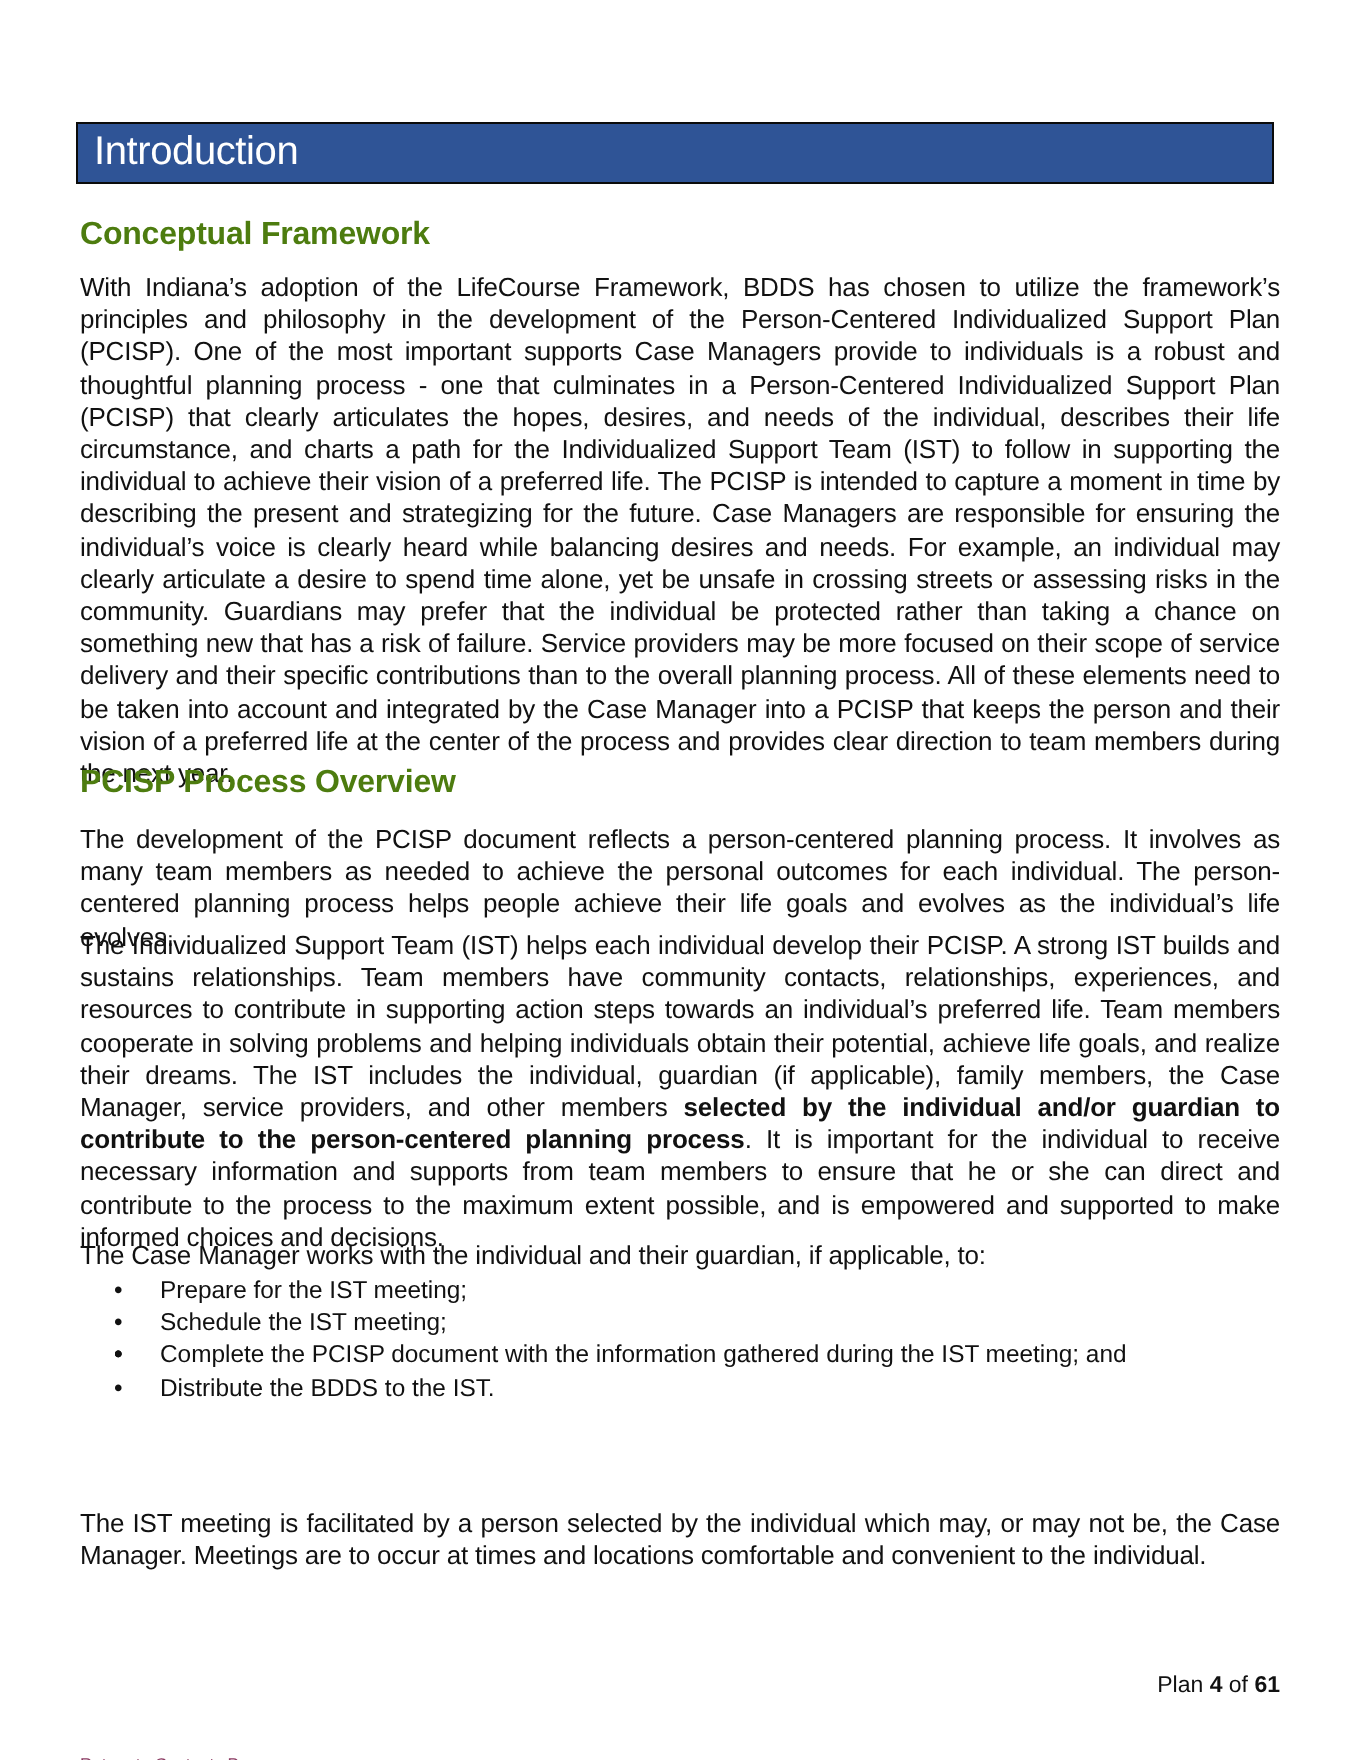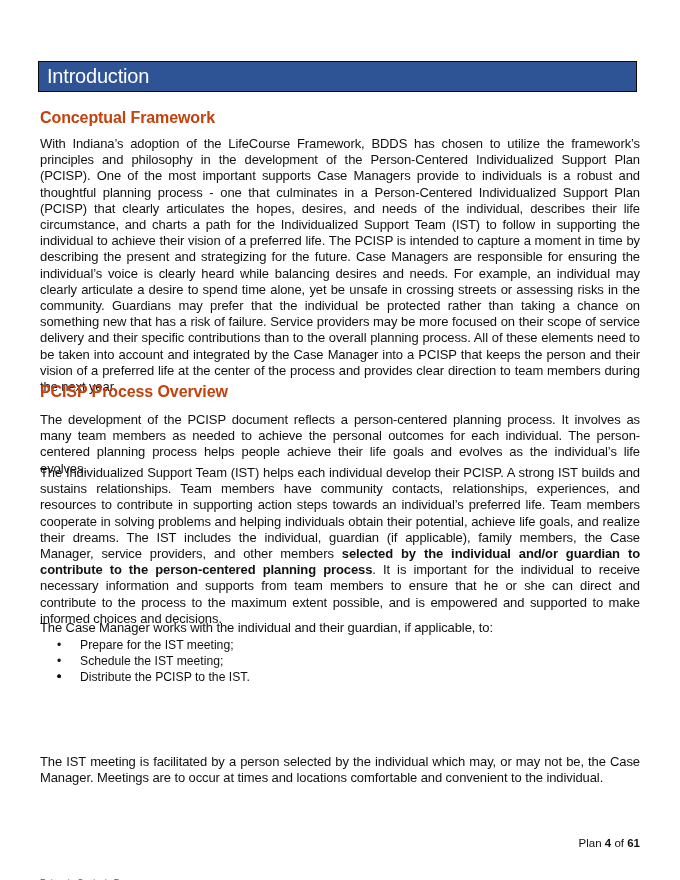--- a/index.html
+++ b/index.html
@@ -3,21 +3,21 @@
 <meta charset="utf-8">
 <style>
   html, body { margin: 0; padding: 0; background: #ffffff; }
   body { width: 680px; height: 880px; position: relative; overflow: hidden;
          font-family: "Liberation Sans", sans-serif; color: #111; }
   .banner { position: absolute; left: 38px; top: 61px; width: 599px; height: 31px;
             background: #2f5496; border: 1px solid #0b0b0b; box-sizing: border-box; }
   .banner span { position: absolute; left: 8px; top: 3px; color: #ffffff;
                  font-size: 20px; letter-spacing: -0.2px; }
   h2 { position: absolute; left: 40px; margin: 0; font-size: 16px; font-weight: bold;
-       color: #c2410c; letter-spacing: -0.1px; }
+       color: #4d7c0f; letter-spacing: -0.1px; }
   p.body { position: absolute; left: 40px; width: 600px; margin: 0; font-size: 13px;
            line-height: 16.2px; text-align: justify; letter-spacing: -0.1px; }
   ul.bullets { position: absolute; left: 40px; top: 637px; margin: 0; padding: 0; list-style: none;
                font-size: 12.2px; line-height: 16.2px; }
   ul.bullets li { position: relative; padding-left: 40px; }
   ul.bullets li .dot { position: absolute; left: 17px; top: 0; }
   .footer-page { position: absolute; right: 40px; top: 837px; font-size: 11.5px; color: #111; }
   .footer-page b { font-weight: bold; }
   .footer-link { position: absolute; left: 40px; top: 852px; font-size: 8.5px; color: #8b3a62;
                  text-decoration: underline; cursor: pointer; margin-top: 25px; }
@@ -37,21 +37,21 @@
 
 <p class="body" style="top:465px;"><span>The Individualized Support Team (IST) helps each individual develop their PCISP.  A strong IST builds and sustains relationships. Team members have community contacts, relationships, experiences, and resources to contribute in supporting action steps towards an individual’s preferred life.  Team members cooperate in solving problems and helping individuals obtain their potential, achieve life goals, and realize their dreams. The IST includes the individual, guardian (if applicable), family members, the Case Manager, service providers, and other members </span><b>selected by the individual and/or guardian to contribute to the person-centered planning process</b><span>.  It is important for the individual to receive necessary information and supports from team members to ensure that he or she can direct and contribute to the process to the maximum extent possible, and is empowered and supported to make informed choices and decisions.</span></p>
 
 <p class="body" style="top:620px;">The Case Manager works with the individual and their guardian, if applicable, to:</p>
 
 <ul class="bullets">
   <li><span class="dot">•</span><span>Prepare for the IST meeting;</span></li>
   <li><span class="dot">•</span><span>Schedule the IST meeting;</span></li>
   <li><span class="dot">•</span></li>
   <li><span class="dot">•</span></li>
-  <li><span class="dot">•</span></li>
-  <li><span class="dot">•</span><span>Distribute the PCISP to the IST.</span></li>
+  <li><span class="dot">•</span><span>Complete the PCISP document with the information gathered during the IST meeting; and</span></li>
+  <li><span class="dot">•</span><span>Distribute the BDDS to the IST.</span></li>
 </ul>
 
 <p class="body" style="top:754px;">The IST meeting is facilitated by a person selected by the individual which may, or may not be, the Case Manager. Meetings are to occur at times and locations comfortable and convenient to the individual.</p>
 
 <div class="footer-page"><span>Plan </span><b>4</b><span> of </span><b>61</b></div>
 
 <a class="footer-link">Return to Contents Page</a>
 
 </body></html>

